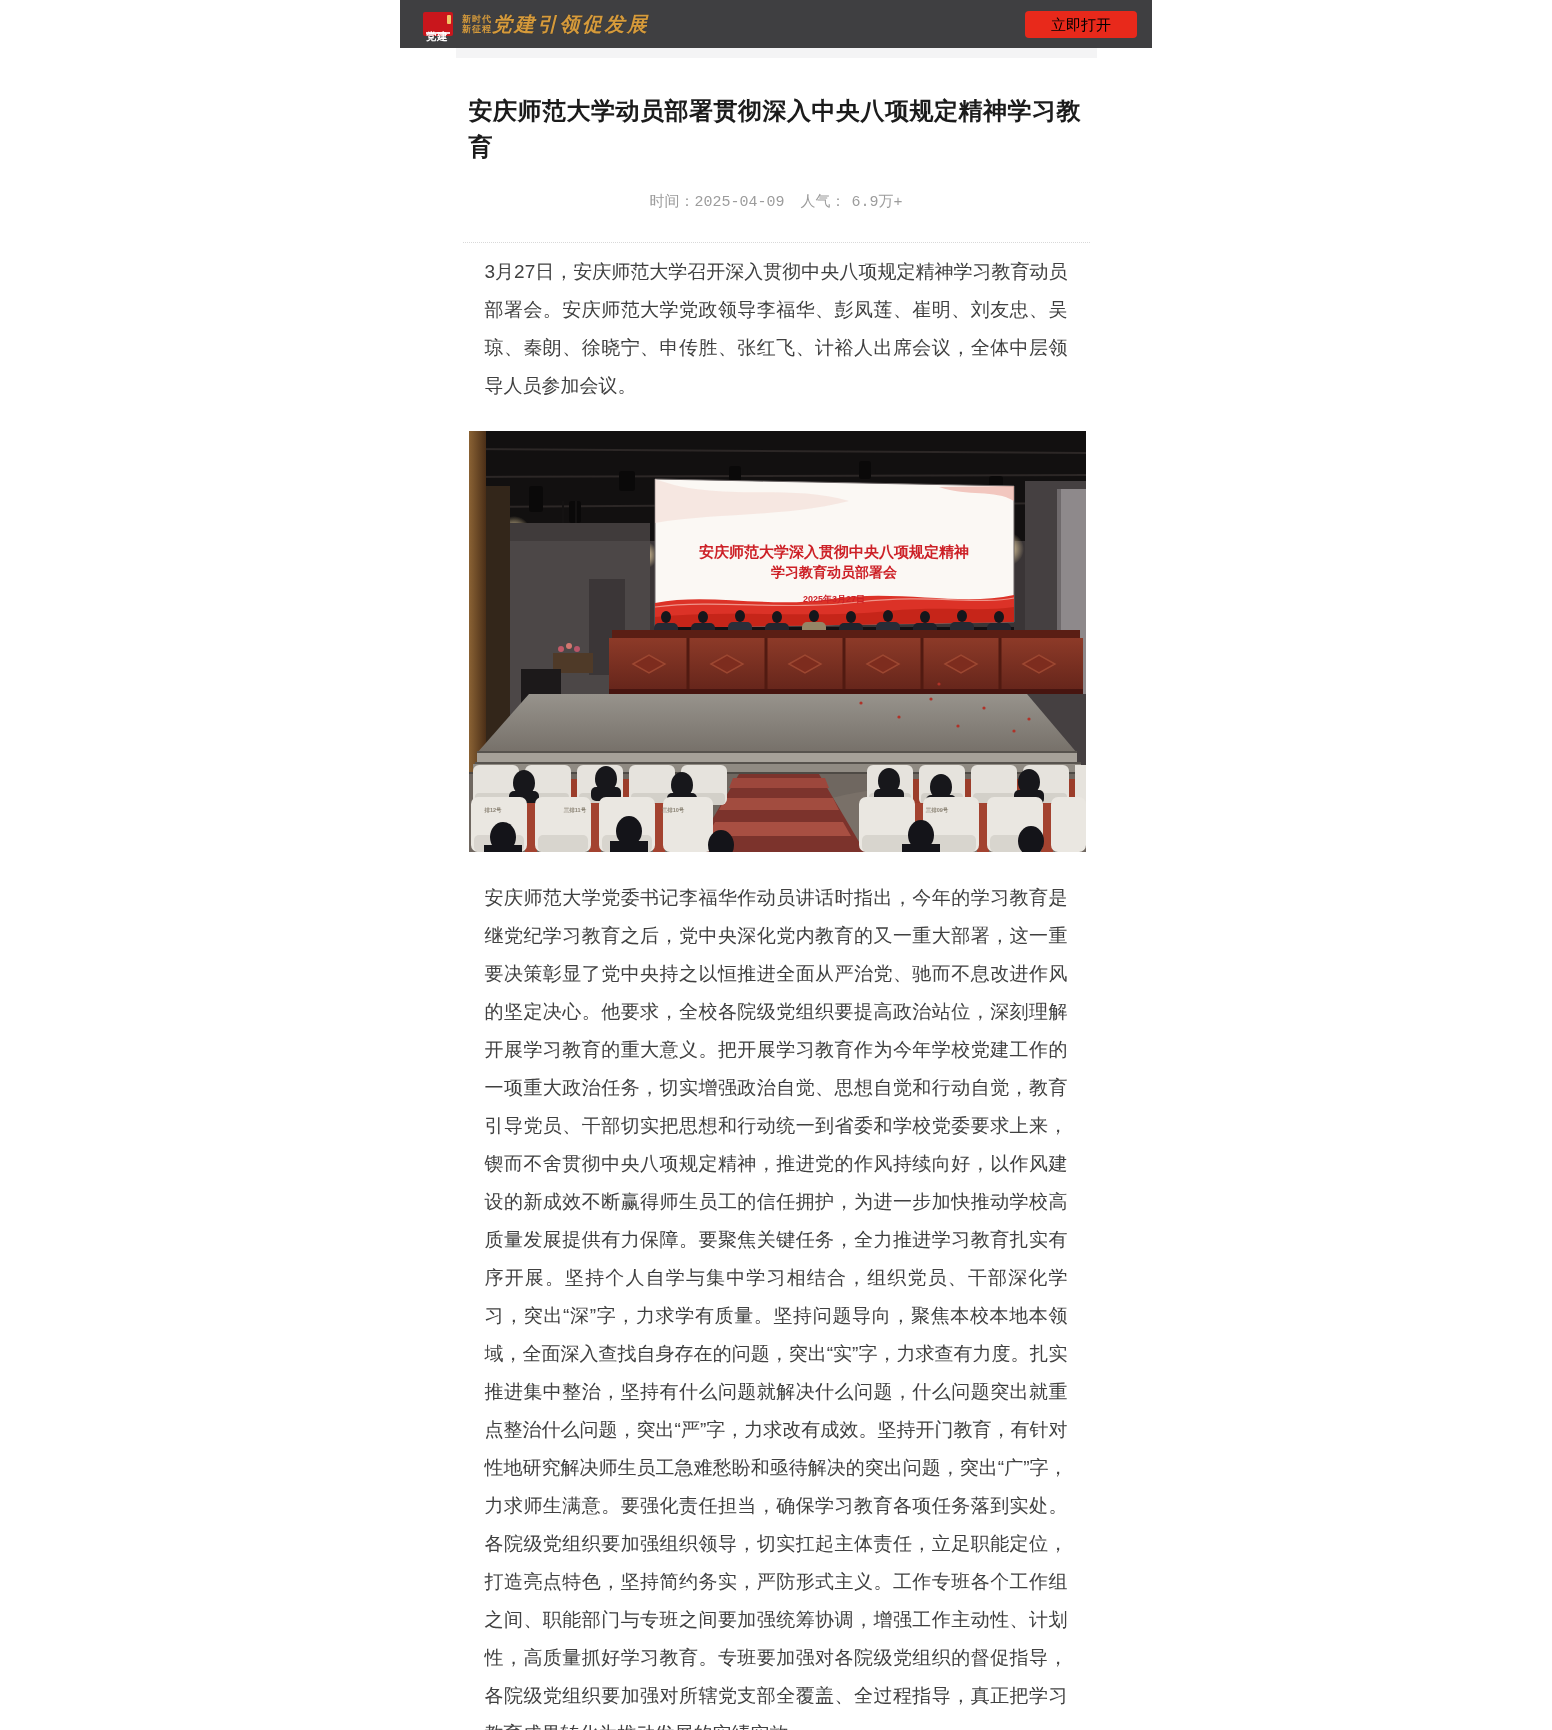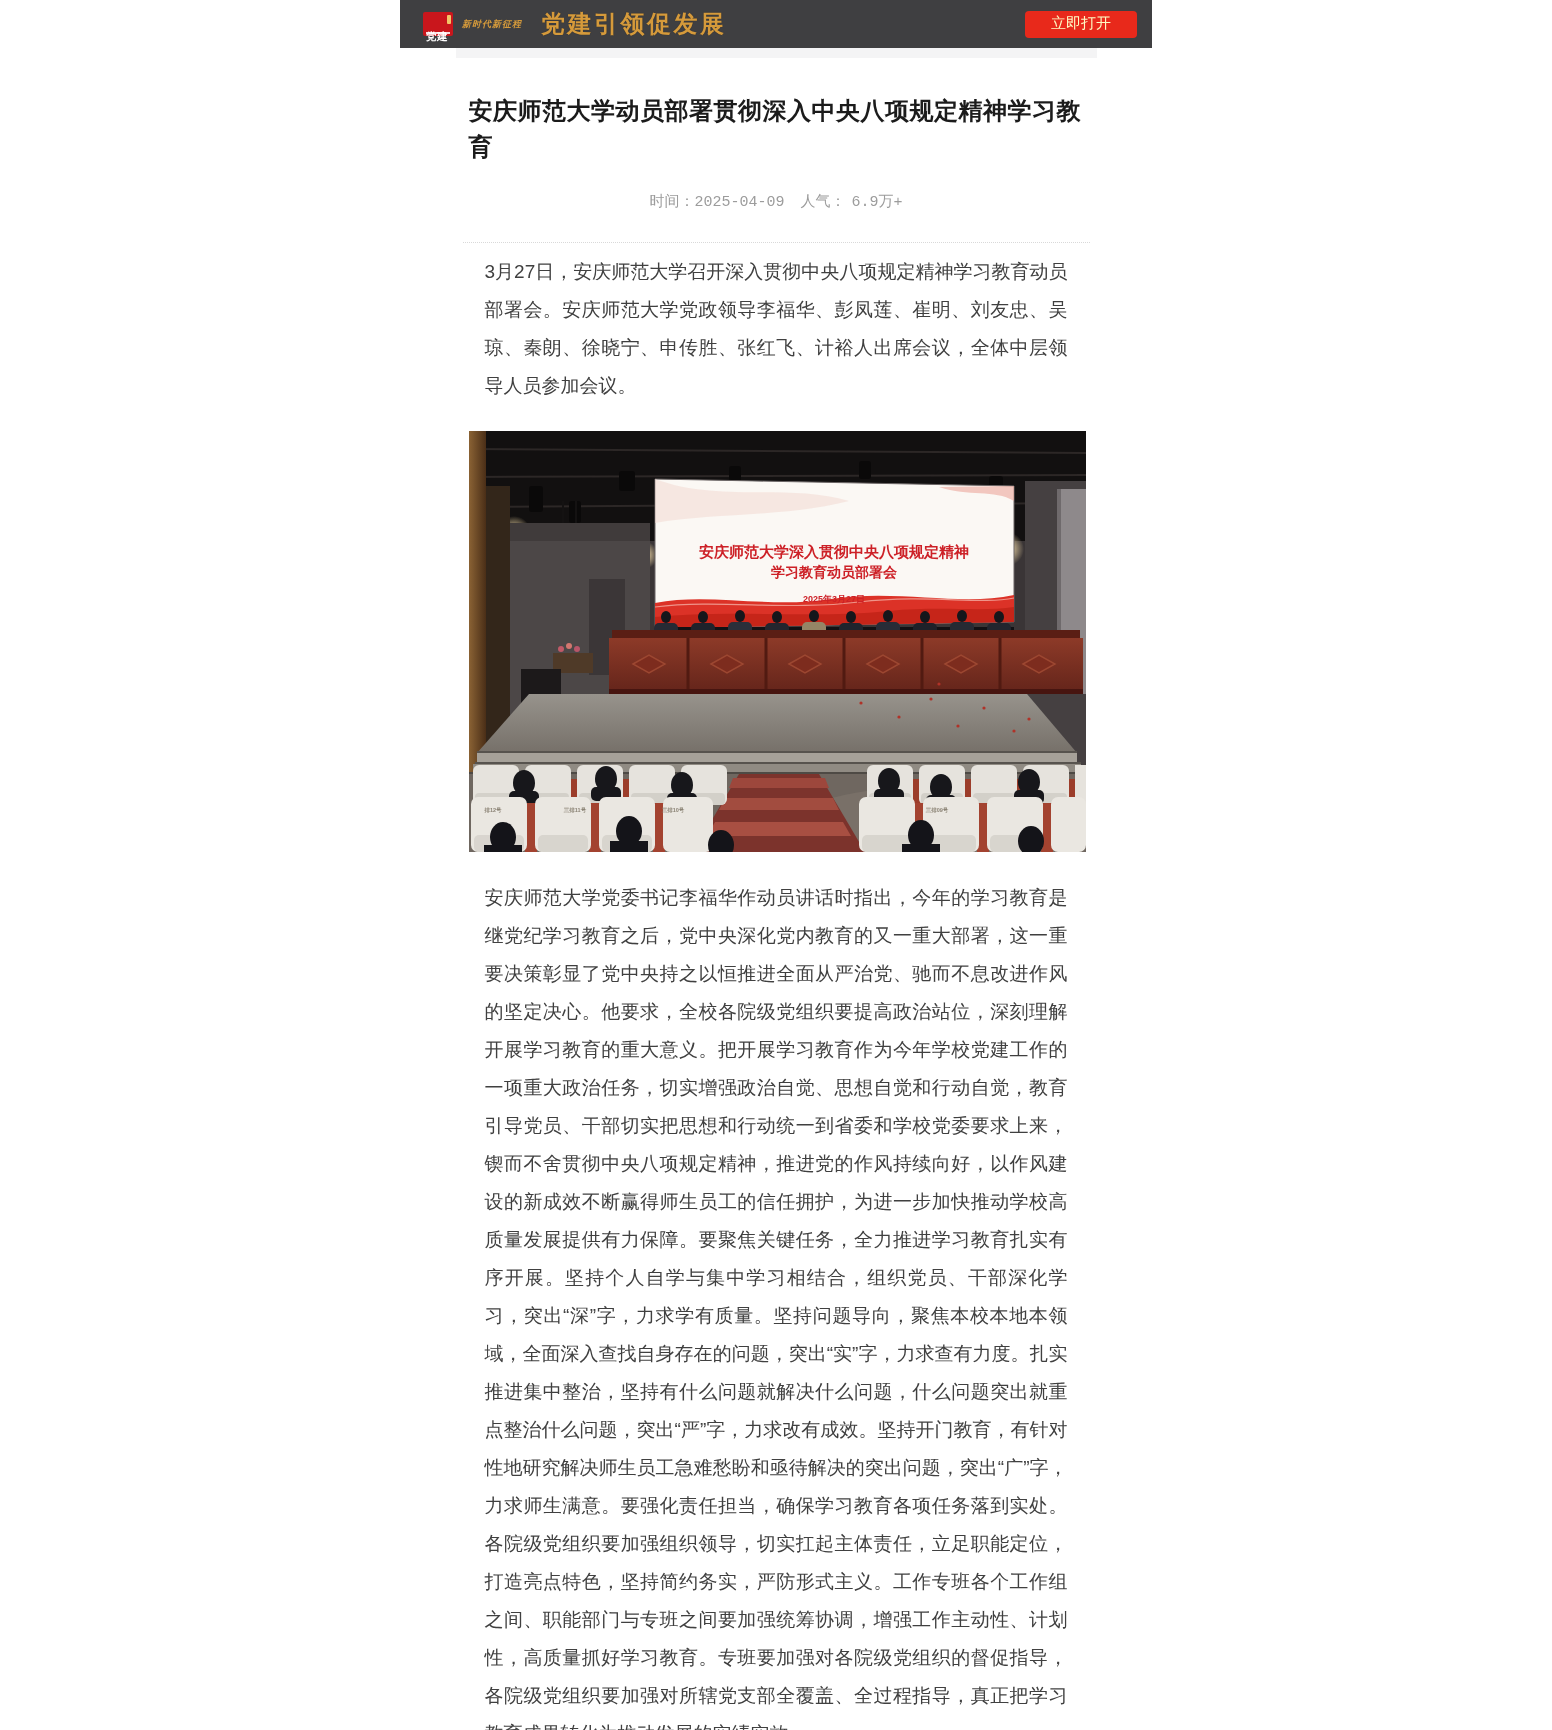--- a/index.html
+++ b/index.html
@@ -26,34 +26,34 @@
   }
   .logo-badge .logo-seal {
     position:absolute; top:3px; right:2px; width:4px; height:9px;
     background:#f2c468; border-radius:1px;
   }
   .logo-badge .logo-underline {
     position:absolute; bottom:2.5px; left:3px; right:3px; height:1.5px;
     background:rgba(255,255,255,.85);
   }
   .tagline {
-    margin:0 19px 0 9px; display:flex; 
-    font-size:9px; line-height:10px; font-weight:bold; font-style:italic;
+    margin:0 0 0 9px; display:flex; flex-direction:column;
+    font-size:9px; line-height:10px; font-weight:bold; 
     color:#d59a3b; letter-spacing:1px; flex:0 0 auto;
   }
   .slogan {
-    font-size:24px; font-weight:bold; color:#d59a3b;
+    font-size:20px; font-weight:bold; font-style:italic; color:#d59a3b;
     letter-spacing:2.5px; white-space:nowrap; overflow:hidden;
     text-shadow:0 0 1px rgba(0,0,0,.4);
   }
   .open-btn {
     flex:0 0 auto; width:112px; height:27px; border:none; border-radius:4px;
-    background:#e8291b; color:#fef9c3; font-size:15px; line-height:27px;
+    background:#e8291b; color:#000000; font-size:15px; line-height:27px;
     text-align:center; cursor:pointer; padding:0;
-    font-family:Liberation Mono, monospace;
+    font-family:Liberation Sans, sans-serif;
   }
 
   
   .gray-strip { width:641px; height:10px; background:#f4f4f5; margin:0 auto; }
   article { width:641px; margin:0 auto; background:#fff; padding:0 13px; }
   h1.title {
     margin:35px 0 8px; font-size:24px; line-height:36px; font-weight:bold;
     color:#1b1b1b; letter-spacing:.5px;
   }
   .meta {

